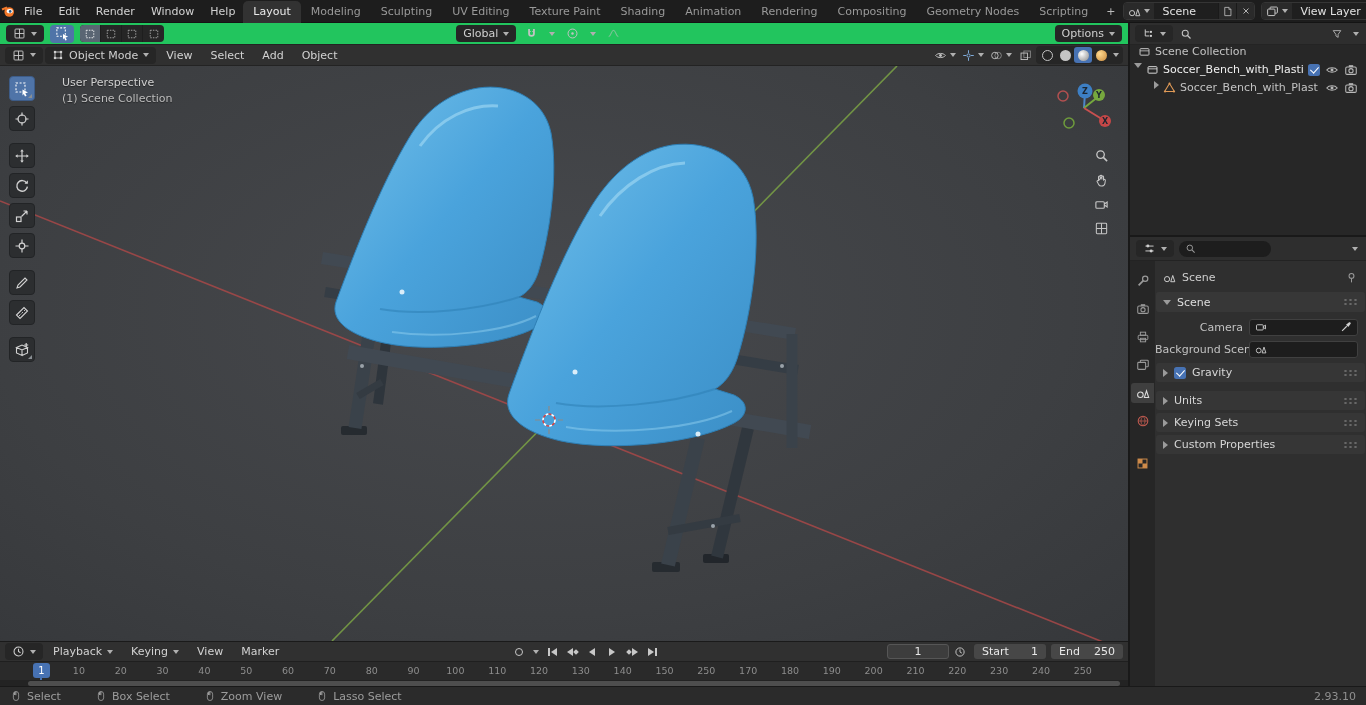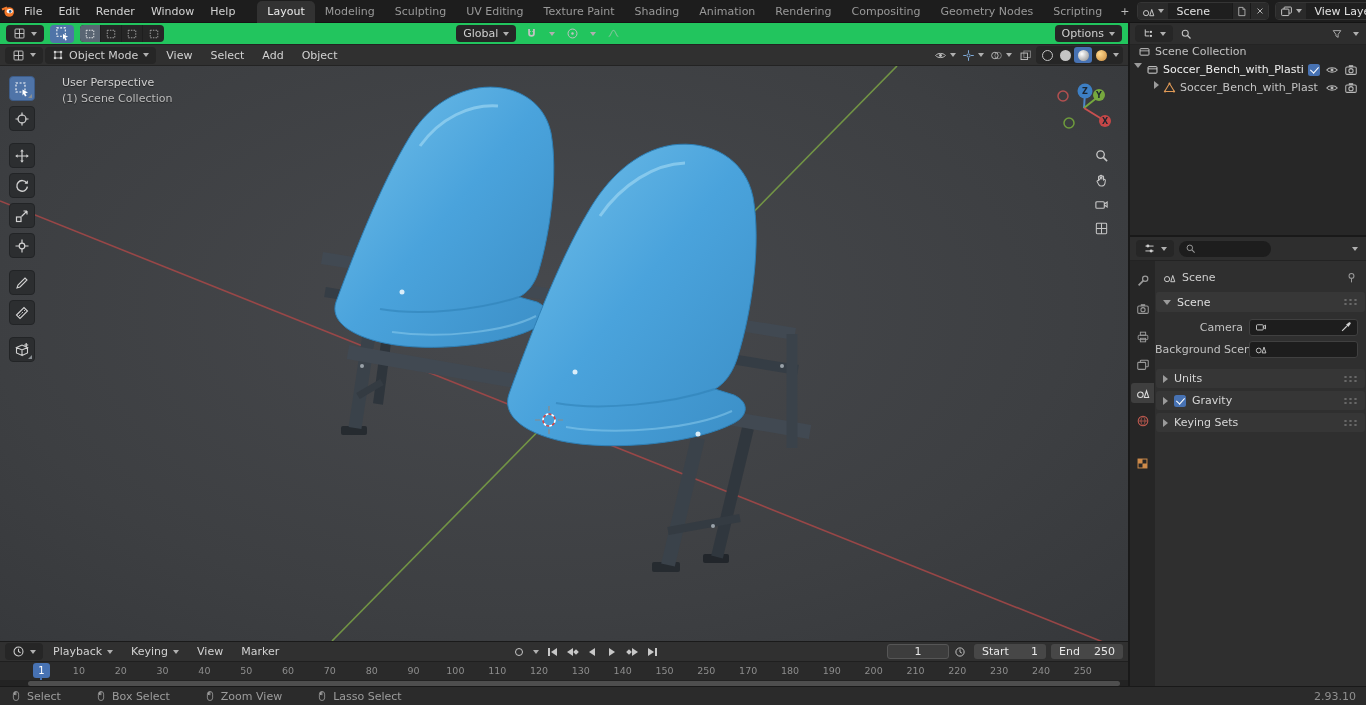--- a/index.html
+++ b/index.html
@@ -16,21 +16,21 @@
 .drop{display:flex;align-items:center;gap:5px;height:17px;padding:0 7px;background:#262626;border-radius:4px;color:#cfcfcf}
 .iconbtn{display:flex;align-items:center;justify-content:center;gap:3px;height:17px;min-width:18px;padding:0 2px;border-radius:3px;color:#c3c3c3}
 .iconbtn.narrow{min-width:11px}
 .cb{width:12px;height:12px;border-radius:2.5px;background:#4772b3;position:relative;flex:none}
 .cb::after{content:"";position:absolute;left:3.5px;top:1px;width:4px;height:7px;border-right:1.6px solid #fff;border-bottom:1.6px solid #fff;transform:rotate(42deg)}
 .menu-item{padding:0 8px;line-height:21px;color:#d2d2d2;white-space:nowrap}
 .menu-drop{display:flex;align-items:center;gap:5px;padding:0 8px;color:#d2d2d2;white-space:nowrap}
 
 .topbar{position:absolute;left:0;top:0;width:1366px;height:23px;background:#1d1d1d;display:flex;align-items:center;border-bottom:1px solid #141414;z-index:5}
 .logo{width:24px;display:flex;justify-content:center}
-.ws-tabs{display:flex;align-items:flex-end;height:23px;margin-left:14px}
+.ws-tabs{display:flex;align-items:flex-end;height:23px;}
 .ws-tab{padding:4px 10px 5px;color:#999;border-radius:5px 5px 0 0;white-space:nowrap}
 .ws-tab.active{background:#323232;color:#eaeaea}
 .ws-tab.add{color:#bbb;padding:4px 8px 5px}
 .topbar-right{margin-left:auto;display:flex;gap:6px;margin-right:6px}
 .id-widget{display:flex;align-items:center;height:18px;background:#1f1f1f;border:1px solid #353535;border-radius:4px;overflow:hidden}
 .idw-btn{display:flex;align-items:center;gap:3px;padding:0 4px;height:100%;background:#2a2a2a}
 .idw-name{padding:0 8px;min-width:64px;color:#e2e2e2;white-space:nowrap}
 .idw-side{display:flex;align-items:center;justify-content:center;width:18px;height:100%;background:#2a2a2a;border-left:1px solid #1a1a1a;color:#bdbdbd}
 
 .toolsettings{position:absolute;left:0;top:23px;width:1128px;height:22px;background:#22c55e;display:flex;align-items:center;gap:6px;padding:0 6px;border-bottom:1px solid #232323;z-index:4}
@@ -913,37 +913,43 @@
             </div>
           </div>
           <div class="frow">
             <span class="flabel">Background Scene</span>
             <div class="finput">
               <svg class="ic" width="12" height="12">
                   <use href="#i-scene"></use>
                 </svg>
             </div>
           </div>
-          <div class="cpanel first">
-            <span class="tri-right"></span>
-            <span>Units</span>
-            <div class="spacer"></div>
-              <span class="grip"></span>
-          </div>
           <div class="cpanel">
             <span class="tri-right"></span>
             <span class="cb"></span>
             <span>Gravity</span>
             <div class="spacer"></div>
               <span class="grip"></span>
           </div>
+          <div class="cpanel first">
+            <span class="tri-right"></span>
+            <span>Units</span>
+            <div class="spacer"></div>
+              <span class="grip"></span>
+          </div>
           <div class="cpanel">
             <span class="tri-right"></span>
             <span>Keying Sets</span>
             <div class="spacer"></div>
               <span class="grip"></span>
           </div>
+          <div class="cpanel">
+            <span class="tri-right"></span>
+            <span>Custom Properties</span>
+            <div class="spacer"></div>
+              <span class="grip"></span>
+          </div>
         </div>
       </div>
     </section>
   </aside>
 
 </div>
 
 </body></html>

